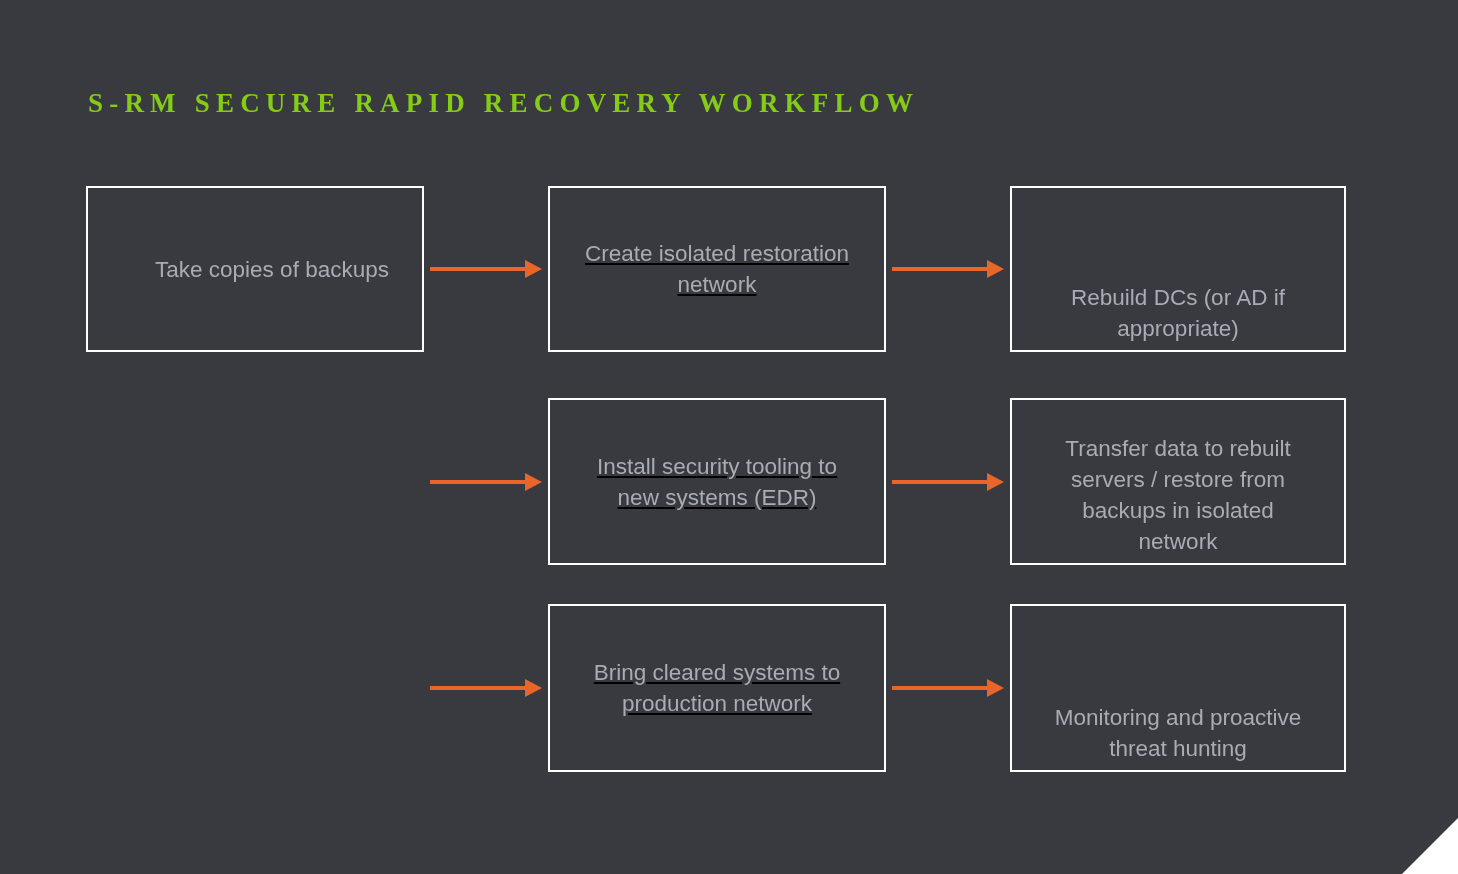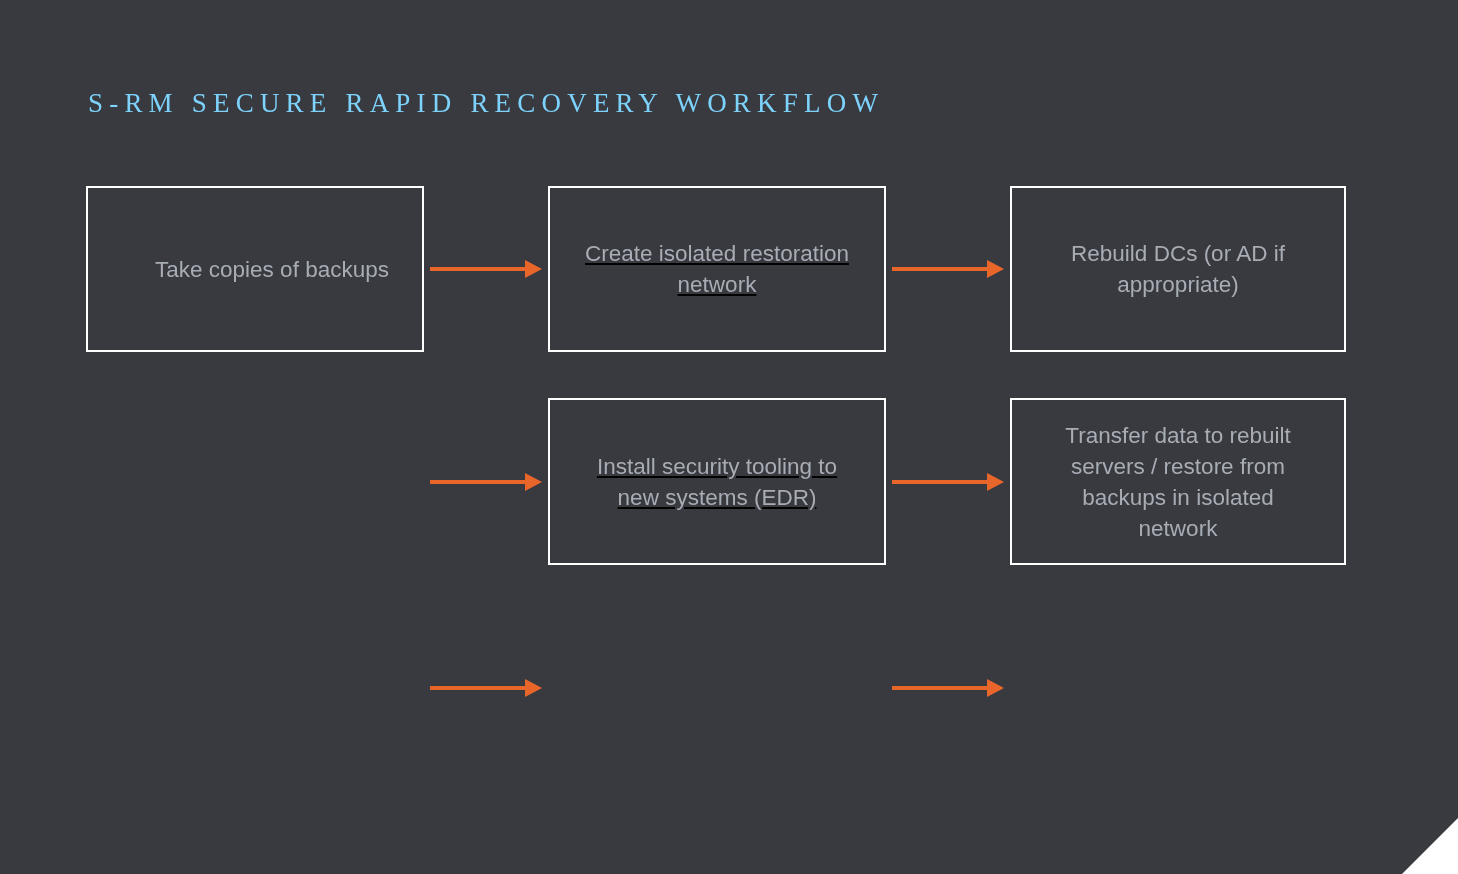--- a/index.html
+++ b/index.html
@@ -31,23 +31,23 @@
     border-bottom: 56px solid #ffffff;
     pointer-events: none;
   }
 
   #slide-title {
     position: absolute;
     left: 88px;
     top: 88px;
     font-family: "Liberation Serif", "DejaVu Serif", serif;
     font-size: 27px;
-    font-weight: 400;
+    font-weight: 700;
     letter-spacing: 6.2px;
-    color: #7dd3fc;
+    color: #84cc16;
     white-space: nowrap;
   }
 
   #flow-grid {
     position: absolute;
     left: 86px;
     top: 186px;
     width: 1260px;
     height: 586px;
     display: grid;
@@ -105,21 +105,21 @@
   }
 
   
   .r1 { grid-row: 1; }
   .r2 { grid-row: 3; }
   .r3 { grid-row: 5; }
   .c1 { grid-column: 1; padding-left: 48px; }
   .ca1 { grid-column: 2; }
   .c2 { grid-column: 3; text-decoration: underline; }
   .ca2 { grid-column: 4; }
-  .c3 { grid-column: 5; }
+  .c3 { grid-column: 5; align-items: flex-end; }
 </style>
 </head>
 <body>
 
 <div id="slide">
 
   <div id="slide-title">S-RM SECURE RAPID RECOVERY WORKFLOW</div>
 
   <div id="flow-grid">
 
@@ -169,24 +169,32 @@
 backups in isolated
 network</span>
     </div>
 
     <div class="arrow-cell r3 ca1">
       <div class="arrow">
         <div class="arrow-shaft"></div>
         <div class="arrow-head"></div>
       </div>
     </div>
+    <div class="flow-box r3 c2">
+      <span class="flow-box-label">Bring cleared systems to
+production network</span>
+    </div>
     <div class="arrow-cell r3 ca2">
       <div class="arrow">
         <div class="arrow-shaft"></div>
         <div class="arrow-head"></div>
       </div>
     </div>
+    <div class="flow-box r3 c3">
+      <span class="flow-box-label">Monitoring and proactive
+threat hunting</span>
+    </div>
 
   </div>
 
   <div id="corner-notch"></div>
 
 </div>
 
 </body></html>

